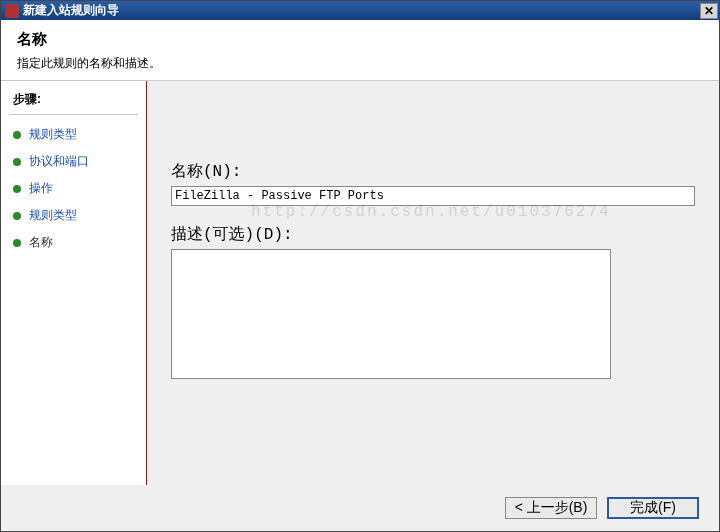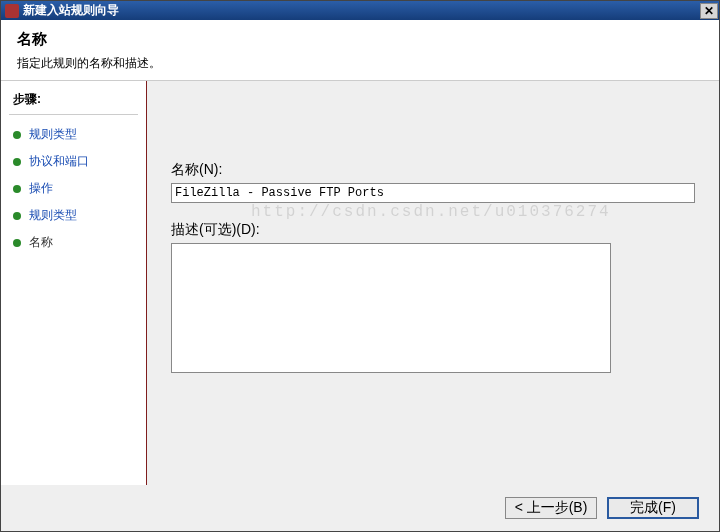--- a/index.html
+++ b/index.html
@@ -102,22 +102,23 @@
   }
   .step.done { color: #1a4db3; cursor: pointer; }
   .step.current { color: #333; }
   .content {
     flex: 1;
     background: #efefef;
     padding: 80px 24px 0 24px;
     position: relative;
   }
   .field-label {
-    font-size: 14px;
+    font-size: 16px;
     margin-bottom: 4px;
+    font-family: Liberation Mono, monospace;
   }
   .text-input {
     width: 524px;
     height: 20px;
     border: 1px solid #888;
     background: #fff;
     font-family: "Courier New", monospace;
     font-size: 12px;
     padding: 1px 3px;
     display: block;

